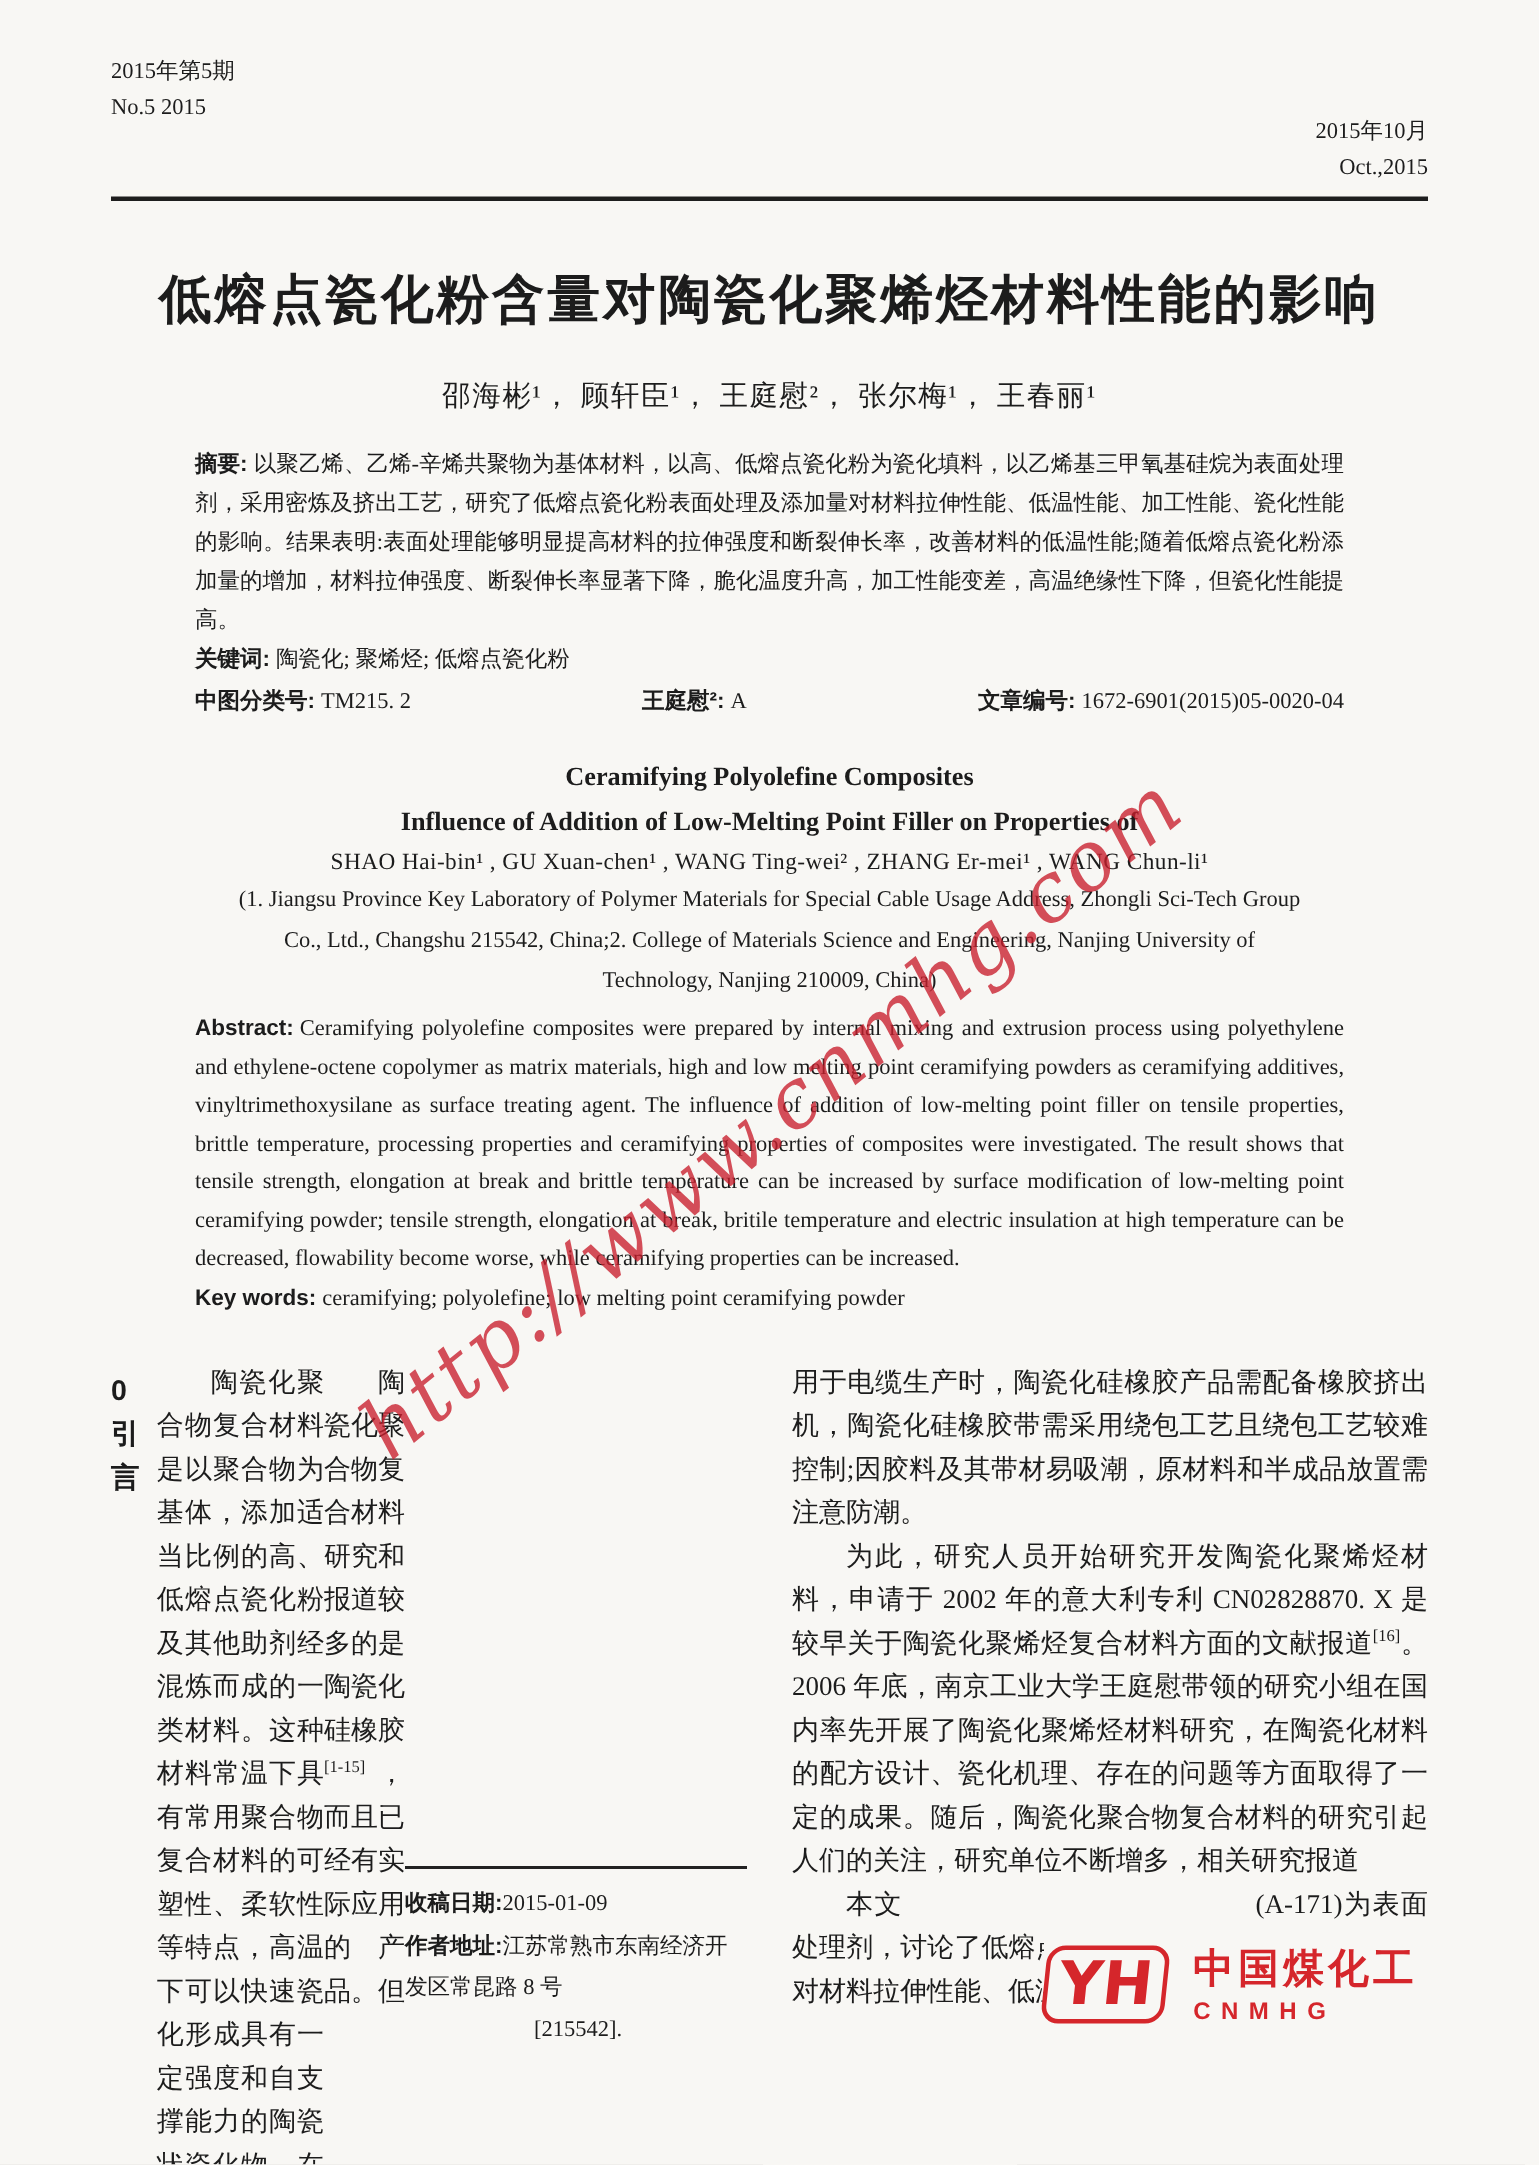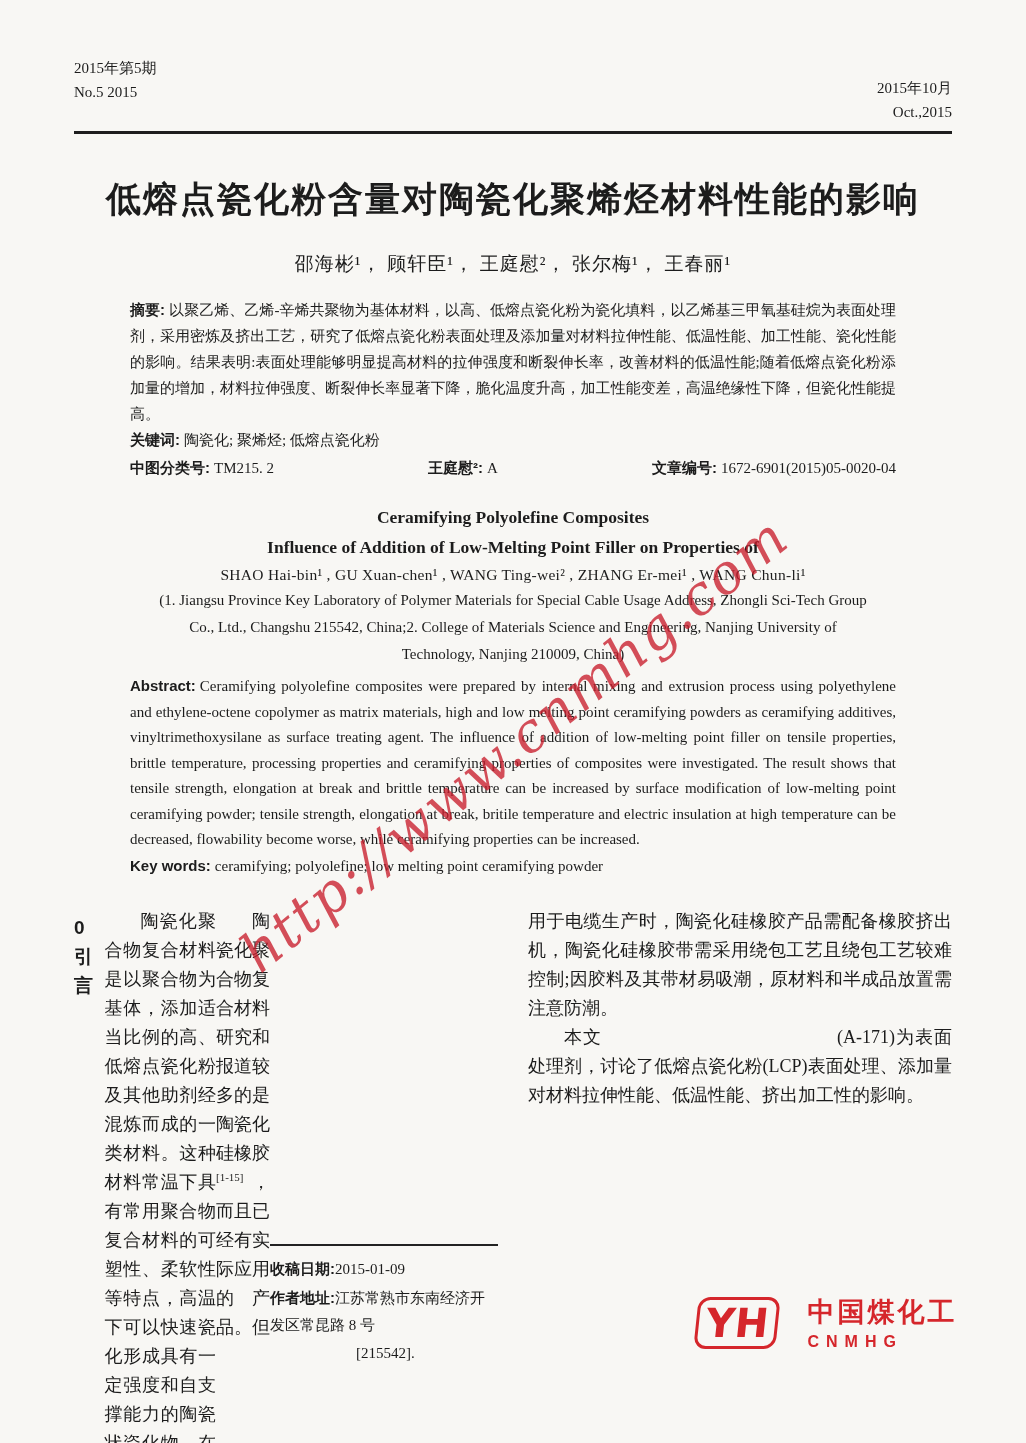--- a/index.html
+++ b/index.html
@@ -5,21 +5,21 @@
   * { margin:0; padding:0; box-sizing:border-box; }
   html,body { background:#e9e7e3; }
   .page {
     position:relative; width:1026px; height:1443px; margin:0 auto;
     background:#f8f7f4; color:#1c1c1c; overflow:hidden;
     font-family:"Liberation Serif","DejaVu Serif",serif;
   }
   .inner { width:878px; margin:0 auto; padding-top:36px; }
 
   
-  .jheader { display:flex; justify-content:space-between; align-items:center; }
+  .jheader { display:flex; justify-content:space-between; align-items:flex-start; }
   .jh-side { width:175px; font-size:15px; line-height:24px; }
   .jh-left { text-align:left; }
   .jh-right { text-align:right;margin-top:40px; }
   .jh-center { text-align:center; }
   .journal-cn { font-size:23px; font-weight:bold; letter-spacing:14px; padding-left:14px;
                 font-family:"Liberation Sans","DejaVu Sans",sans-serif; }
   .journal-en { font-size:16px; font-weight:bold; margin-top:3px; }
   .header-rule { height:3px; background:#1e1e1e; margin-top:7px; }
 
   
@@ -71,21 +71,21 @@
   
   .cnmhg {
     position:absolute; left:696px; top:1287px; width:262px; height:71px;
     background:#f8f7f4; display:flex; align-items:center;
   }
   .cnmhg-mark {
     color:#d5262b; font-weight:900; font-size:40px; line-height:46px;
     font-family:"DejaVu Sans",sans-serif; border:3px solid #d5262b;
     border-radius:12px; padding:0 7px; transform:skewX(-6deg);
   }
-  .cnmhg-text { margin-left:29px; color:#d5262b; }
+  .cnmhg-text { margin-left:17px; color:#d5262b; }
   .cnmhg-cn { font-size:27px; font-weight:bold; letter-spacing:3px;
               font-family:"Liberation Sans","DejaVu Sans",sans-serif; }
   .cnmhg-en { font-size:16px; letter-spacing:7px; margin-top:3px; font-weight:bold;
               font-family:"Liberation Sans","DejaVu Sans",sans-serif; }
 </style>
 </head>
 <body>
 
 <div class="page">
   <div class="inner">
@@ -156,20 +156,21 @@
           </div>
           <div class="fn-line">
             <span class="fn-label">作者地址:</span><span>江苏常熟市东南经济开发区常昆路 8 号</span>
           </div>
           <div class="fn-line fn-cont">[215542].</div>
         </div>
       </div>
 
       <div class="col col-right">
         <p>用于电缆生产时，陶瓷化硅橡胶产品需配备橡胶挤出机，陶瓷化硅橡胶带需采用绕包工艺且绕包工艺较难控制;因胶料及其带材易吸潮，原材料和半成品放置需注意防潮。</p>
+        <p class="indent"><span>为此，研究人员开始研究开发陶瓷化聚烯烃材料，申请于 2002 年的意大利专利 CN02828870. X 是较早关于陶瓷化聚烯烃复合材料方面的文献报道</span><sup class="ref">[16]</sup><span>。2006 年底，南京工业大学王庭慰带领的研究小组在国内率先开展了陶瓷化聚烯烃材料研究，在陶瓷化材料的配方设计、瓷化机理、存在的问题等方面取得了一定的成果。随后，陶瓷化聚合物复合材料的研究引起人们的关注，研究单位不断增多，相关研究报道</span></p>
         <p class="indent"><span>本文</span><span class="covered-gap"></span><span>(A-171)为表面处理剂，讨论了低熔点瓷化粉(LCP)表面处理、添加量对材料拉伸性能、低温性能、挤出加工性的影响。</span></p>
       </div>
 
     </div>
   </div>
 
   <div class="watermark">http://www.cnmhg.com</div>
 
   <div class="cnmhg">
     <div class="cnmhg-mark">YH</div>

